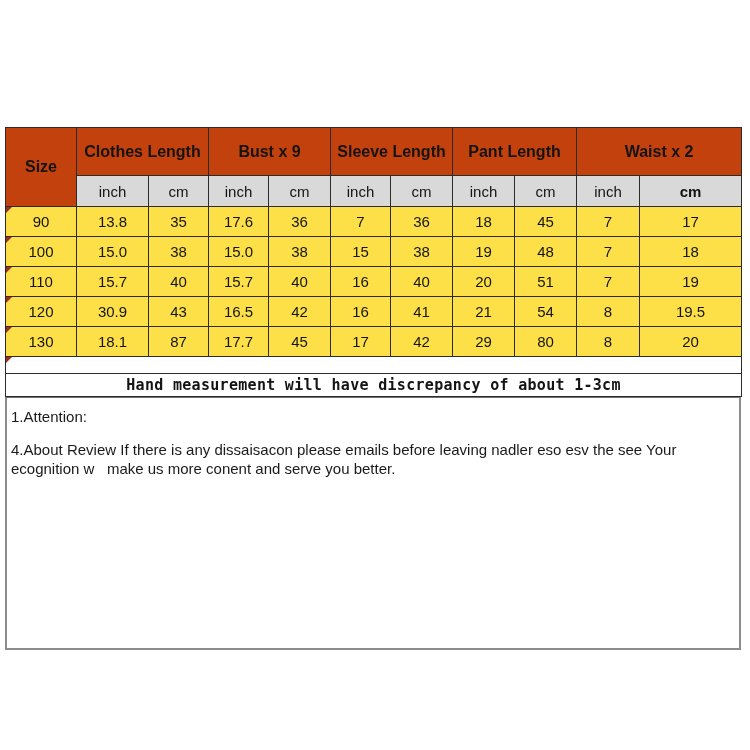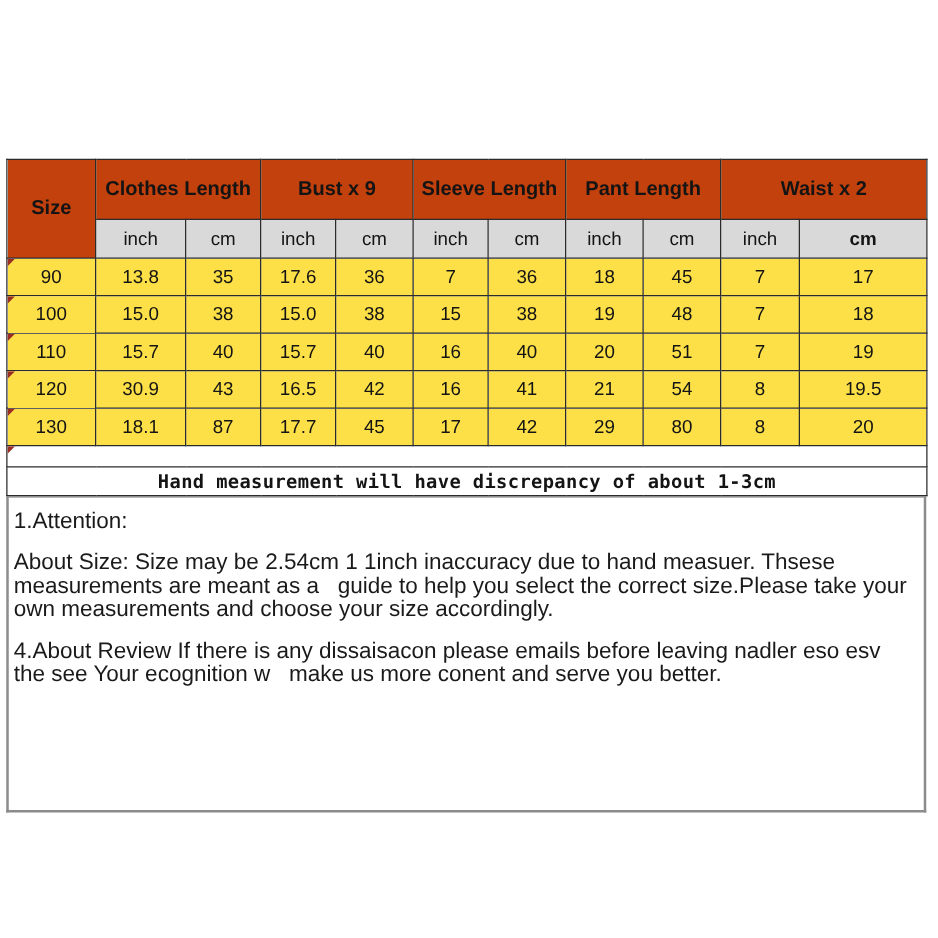--- a/index.html
+++ b/index.html
@@ -59,21 +59,21 @@
     width: 736px;
     height: 253px;
     border: 2px solid #8c8c8c;
     border-top: 1px solid #6f6f6f;
     padding: 9px 6px 0 4px;
     background: #ffffff;
     overflow: hidden;
   }
   .note-section { margin: 0 0 14px 0; }
   .note-heading, .note-body {
-    font-size: 18px;
+    font-size: 15px;
     line-height: 19px;
     white-space: pre-wrap;
     color: #1a1a1a;
   }
 </style>
 </head>
 <body>
 
 <div class="page">
   <div class="chart-wrap">
@@ -192,20 +192,19 @@
           </td>
         </tr>
       </tbody>
     </table>
 
     <div class="notes-box">
         <div class="note-section">
           <div class="note-heading">1.Attention:</div>
         </div>
         <div class="note-section">
-          <div class="note-body">About Size: Size may be 2.54cm 1 1inch inaccuracy due to hand measuer. Thsese measurements are meant as a   guide to help you select the correct size.Please take your own measurements and choose your size accordingly.</div>
         </div>
         <div class="note-section">
           <div class="note-body">4.About Review If there is any dissaisacon please emails before leaving nadler eso esv the see Your ecognition w   make us more conent and serve you better.</div>
         </div>
       </div>
   </div>
 </div>
 
 </body></html>

